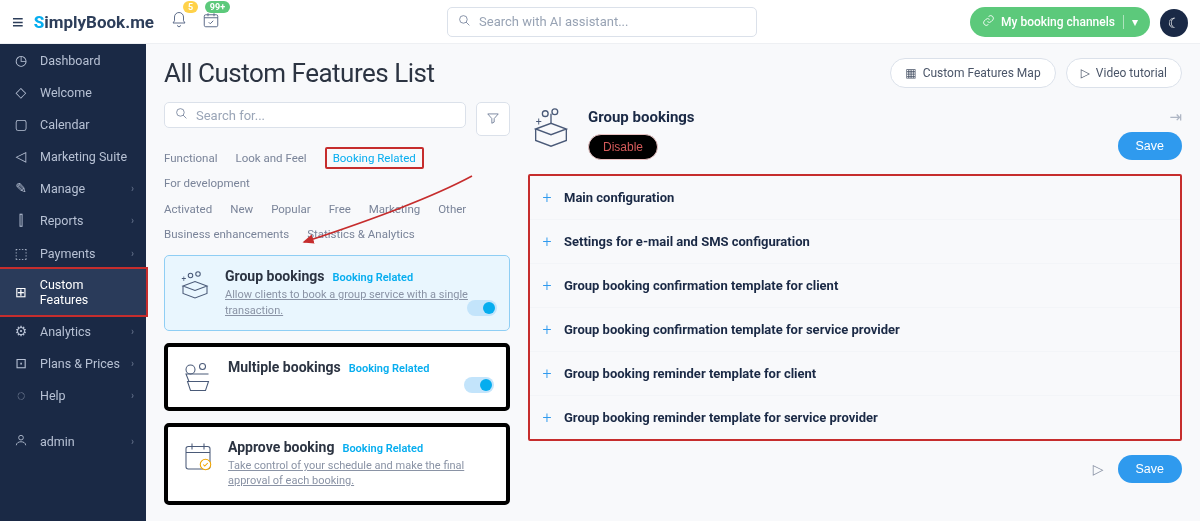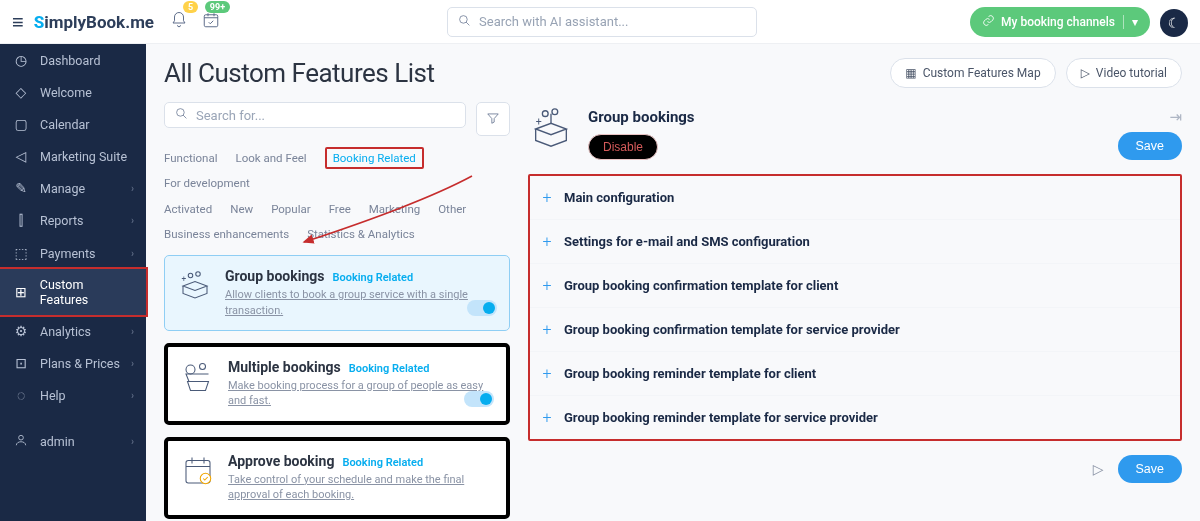--- a/index.html
+++ b/index.html
@@ -288,21 +288,20 @@
                   <path d="M10 30h28l-4 12H14z"></path>
                   <path d="M12 30l-4-10h30"></path>
                   <circle cx="30" cy="10" r="4"></circle>
                 </svg>
               </div>
               <div class="fc-body">
                 <div class="fc-title-row">
                   <span class="fc-title">Multiple bookings</span>
                   <span class="fc-cat">Booking Related</span>
                 </div>
-                <div class="fc-desc">Make booking process for a group of people as easy and fast.</div>
               </div>
               <div class="toggle ">
                 <div class="knob"></div>
               </div>
             </div>
             <div class="feature-card">
               <div class="fc-icon">
                 <svg width="36" height="36" viewBox="0 0 48 48" style="stroke:#4a5a78;stroke-width:1.4;fill:none">
                   <rect x="8" y="10" width="32" height="30" rx="3"></rect>
                   <path d="M8 18h32M16 6v8M32 6v8"></path>

